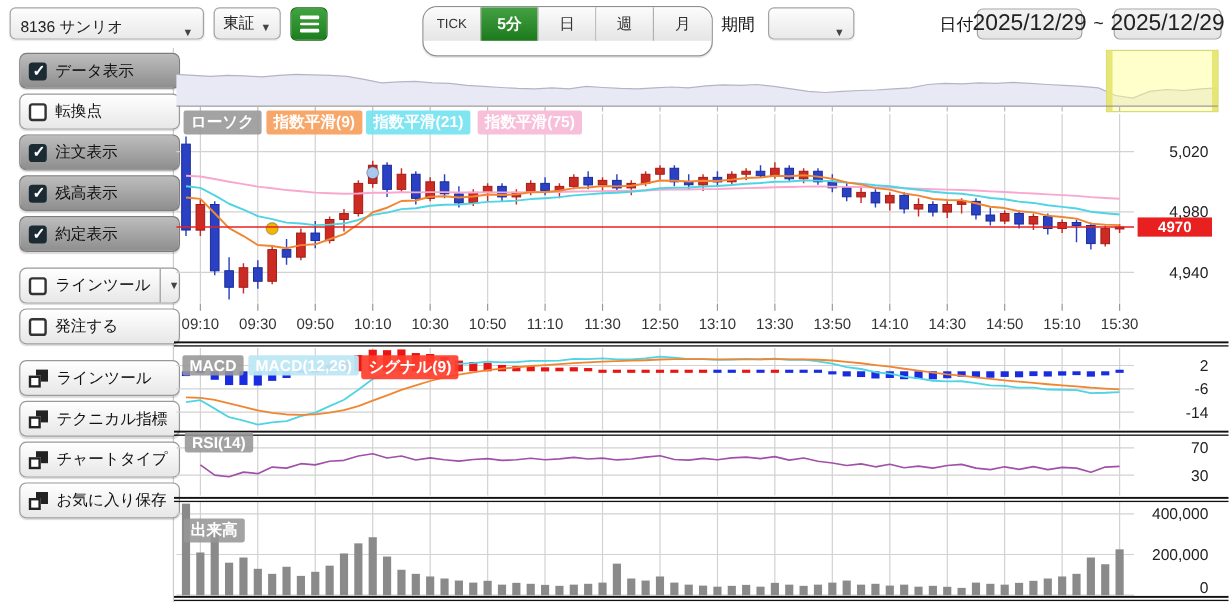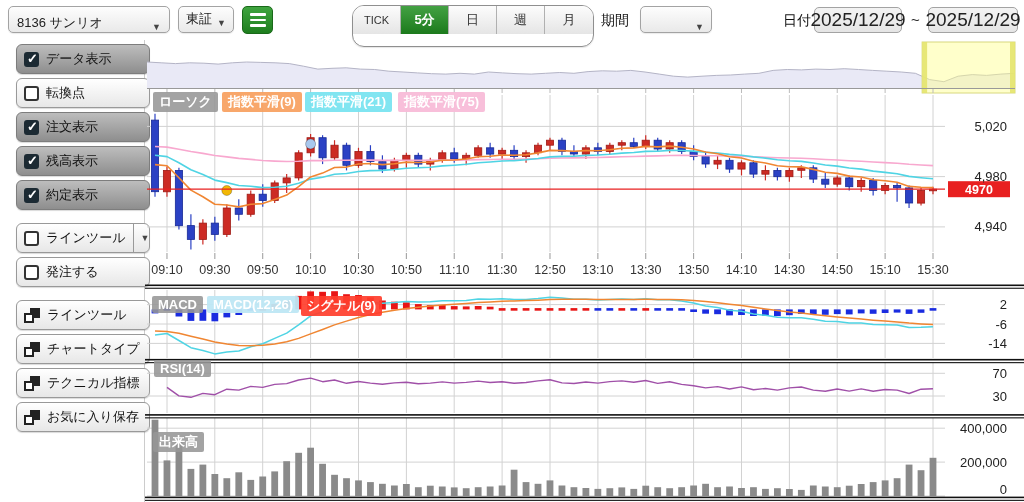--- a/index.html
+++ b/index.html
@@ -119,28 +119,28 @@
           <i class="sq-back"></i>
           <i class="sq-front"></i>
         </span>
       <span>ラインツール</span>
     </button>
     <button class="side-btn">
       <span class="win-icon">
           <i class="sq-back"></i>
           <i class="sq-front"></i>
         </span>
-      <span>チャートタイプ</span>
+      <span>テクニカル指標</span>
     </button>
     <button class="side-btn">
       <span class="win-icon">
           <i class="sq-back"></i>
           <i class="sq-front"></i>
         </span>
-      <span>テクニカル指標</span>
+      <span>チャートタイプ</span>
     </button>
     <button class="side-btn">
       <span class="win-icon">
           <i class="sq-back"></i>
           <i class="sq-front"></i>
         </span>
       <span>お気に入り保存</span>
     </button>
   </aside>
 

